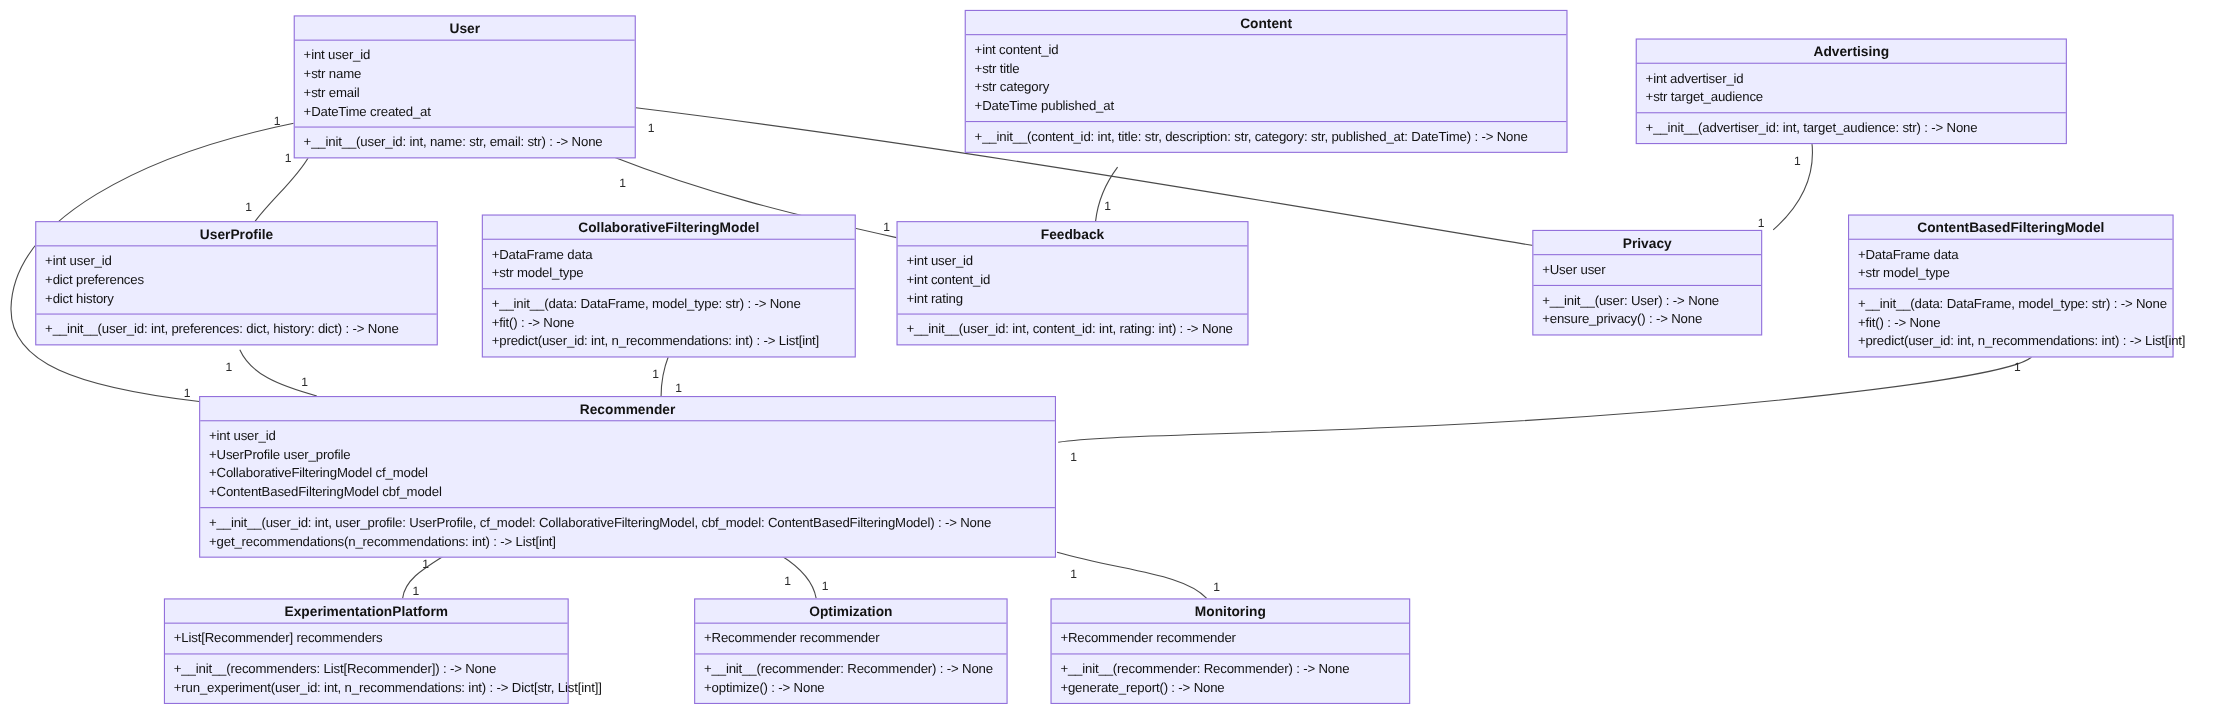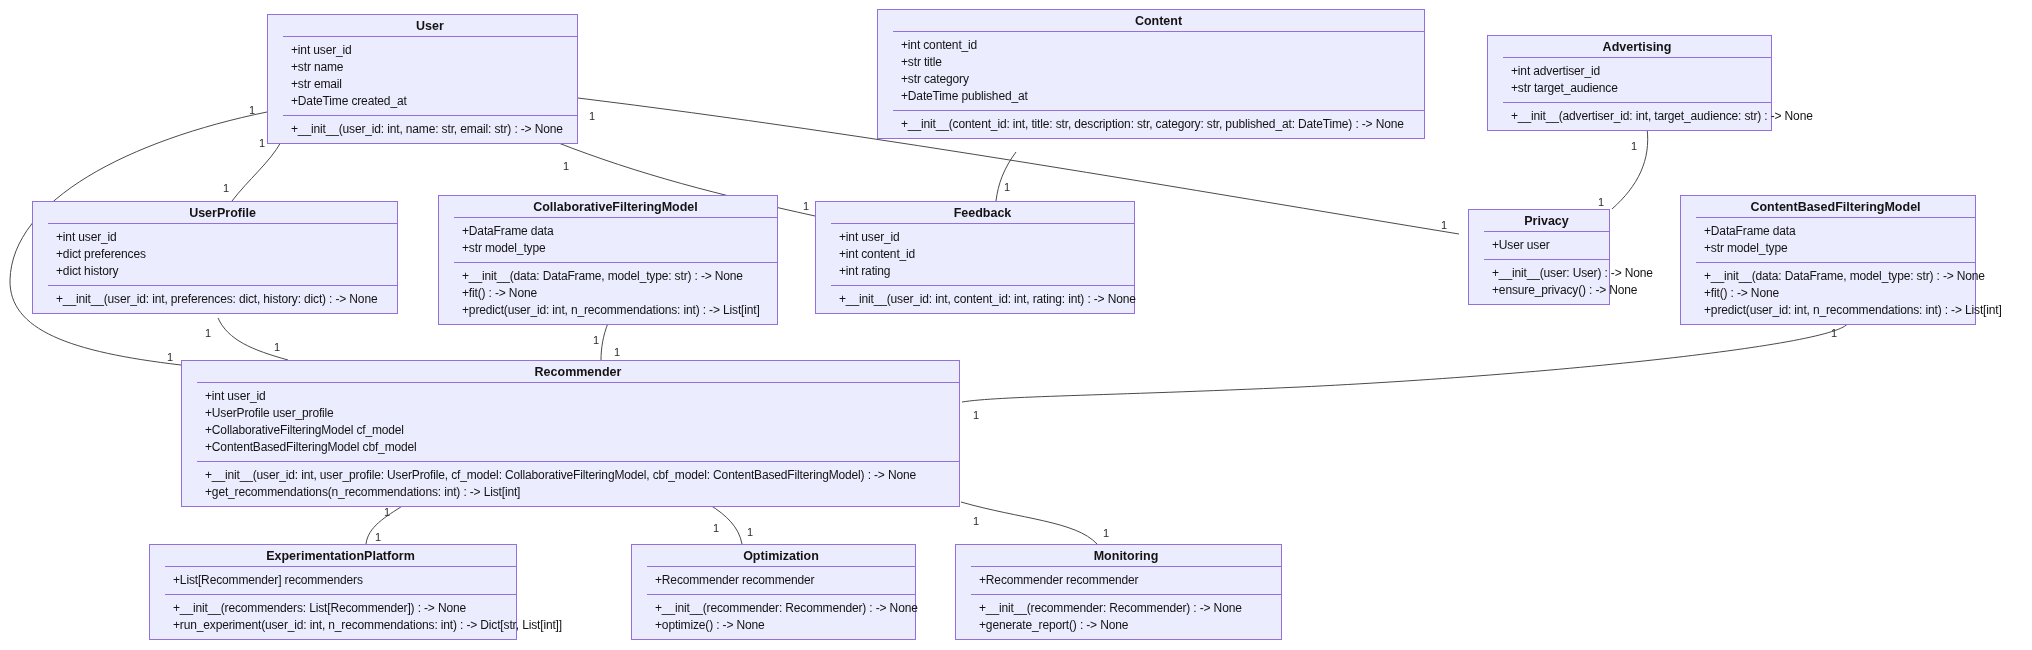--- a/index.html
+++ b/index.html
@@ -17,21 +17,20 @@
     font-family: "Liberation Sans", "DejaVu Sans", sans-serif;
     font-size: 11px; fill: #2a2a2a; text-anchor: middle;
   }
   .uml-box {
     position: absolute;
     background: #ECECFF;
     border: 1px solid #9370DB;
     color: #131313;
     z-index: 1;
     box-sizing: border-box;
-    padding-left: 15px;
   }
   .uml-title {
     font-size: 12.5px; font-weight: bold; text-align: center;
     padding: 4px 6px 3px 6px;
     border-bottom: 1px solid #9370DB;
     white-space: nowrap;
   }
   .uml-attrs { border-bottom: 1px solid #9370DB; }
   .uml-attrs, .uml-methods { padding: 5px 8px; }
   .uml-row {
@@ -114,21 +113,21 @@
         <div class="uml-row">+int content_id</div>
         <div class="uml-row">+str title</div>
         <div class="uml-row">+str category</div>
         <div class="uml-row">+DateTime published_at</div>
       </div>
     <div class="uml-methods">
         <div class="uml-row">+__init__(content_id: int, title: str, description: str, category: str, published_at: DateTime) : -&gt; None</div>
       </div>
   </div>
 
-  <div class="uml-box" style="left:1487px;top:35px;width:285px">
+  <div class="uml-box" style="left:1487px;top:35px;width:392px">
     <div class="uml-title">Advertising</div>
     <div class="uml-attrs">
         <div class="uml-row">+int advertiser_id</div>
         <div class="uml-row">+str target_audience</div>
       </div>
     <div class="uml-methods">
         <div class="uml-row">+__init__(advertiser_id: int, target_audience: str) : -&gt; None</div>
       </div>
   </div>
 
@@ -162,21 +161,21 @@
     <div class="uml-attrs">
         <div class="uml-row">+int user_id</div>
         <div class="uml-row">+int content_id</div>
         <div class="uml-row">+int rating</div>
       </div>
     <div class="uml-methods">
         <div class="uml-row">+__init__(user_id: int, content_id: int, rating: int) : -&gt; None</div>
       </div>
   </div>
 
-  <div class="uml-box" style="left:1468px;top:209px;width:142px">
+  <div class="uml-box" style="left:1393px;top:209px;width:209px">
     <div class="uml-title">Privacy</div>
     <div class="uml-attrs">
         <div class="uml-row">+User user</div>
       </div>
     <div class="uml-methods">
         <div class="uml-row">+__init__(user: User) : -&gt; None</div>
         <div class="uml-row">+ensure_privacy() : -&gt; None</div>
       </div>
   </div>
 

